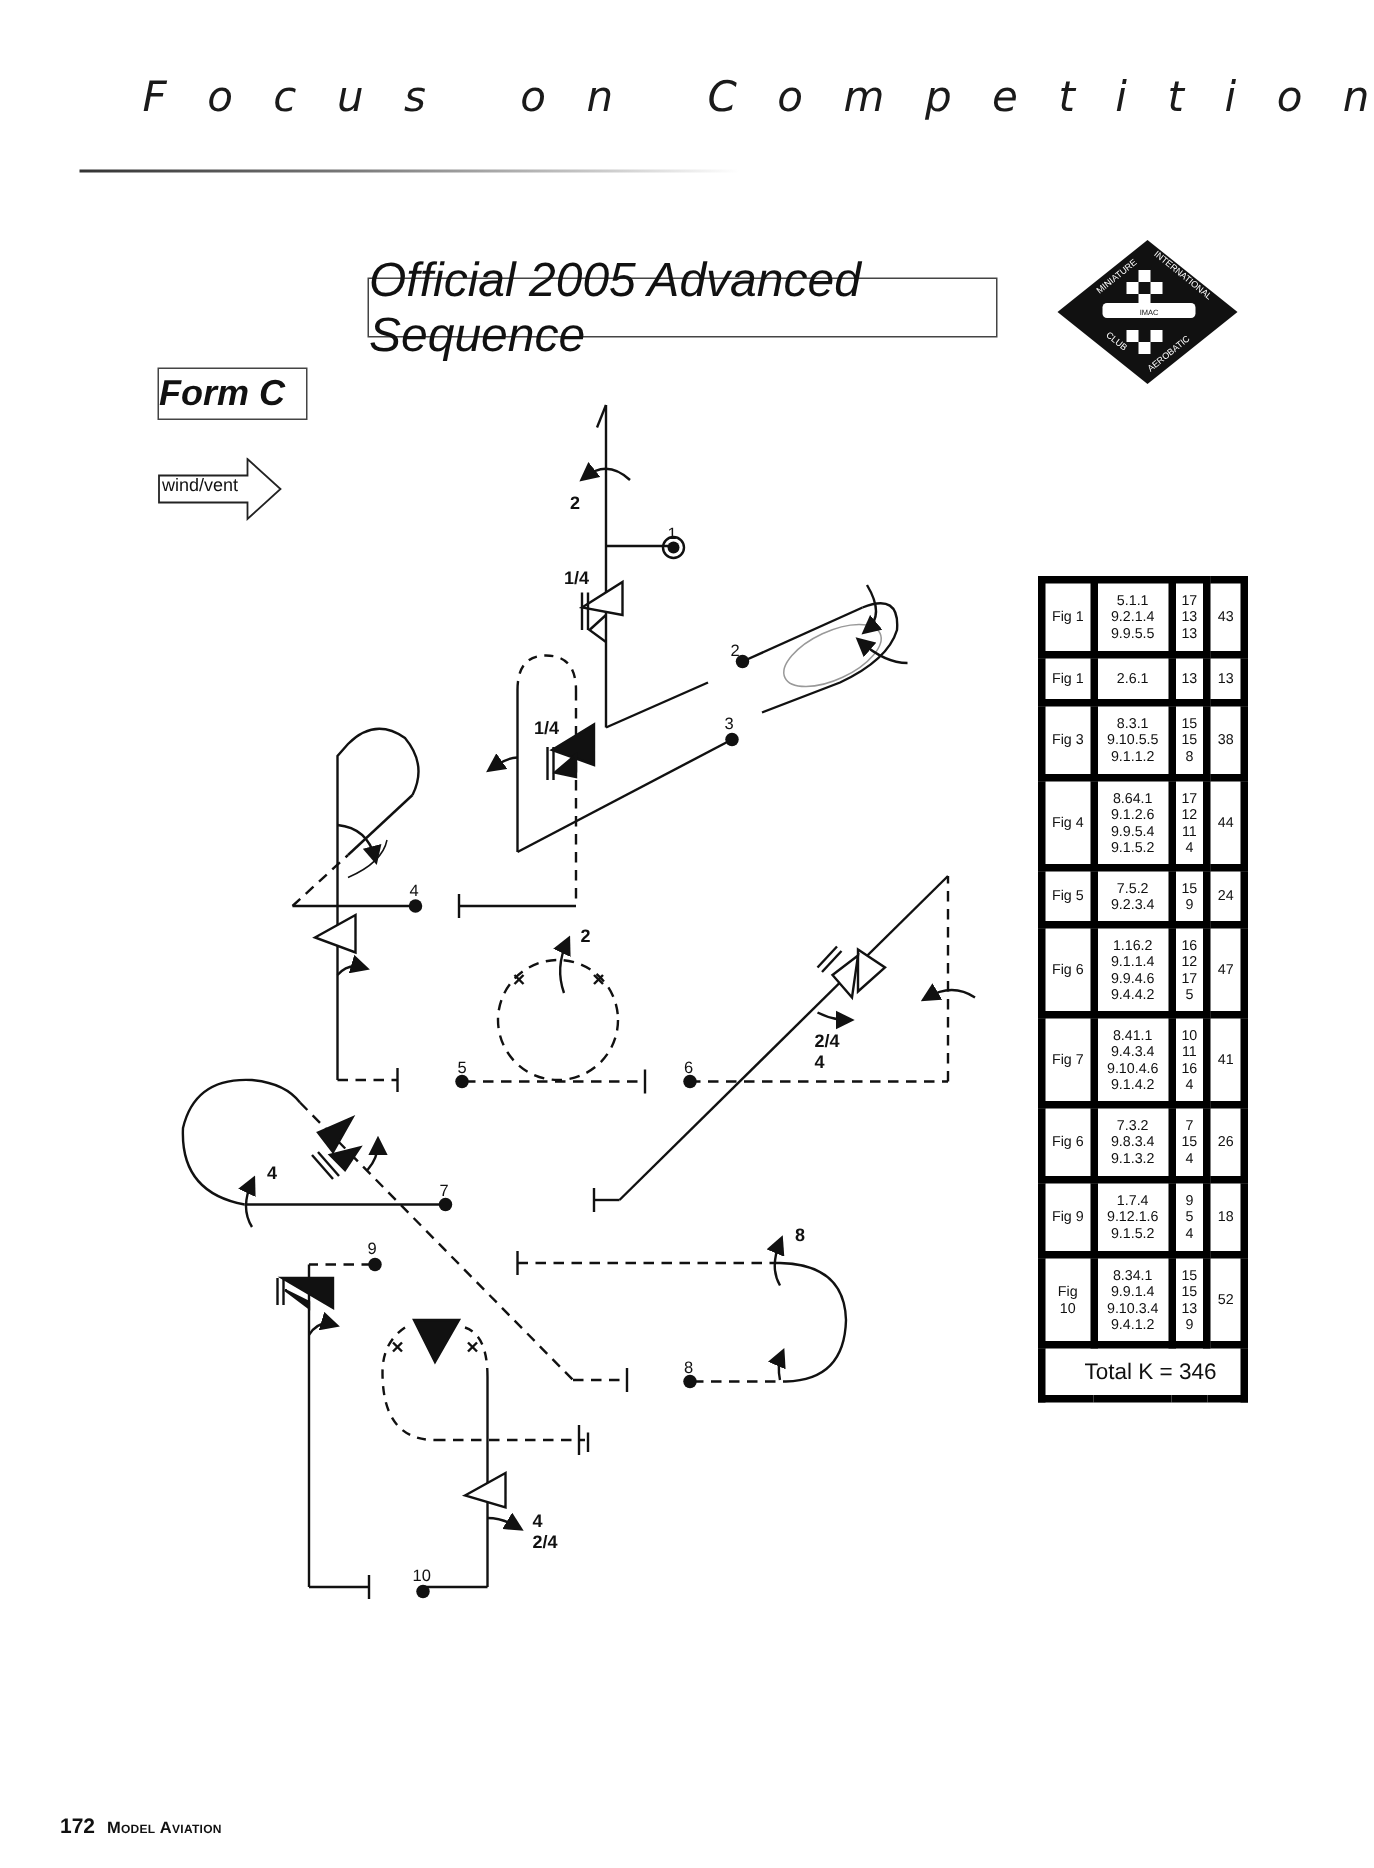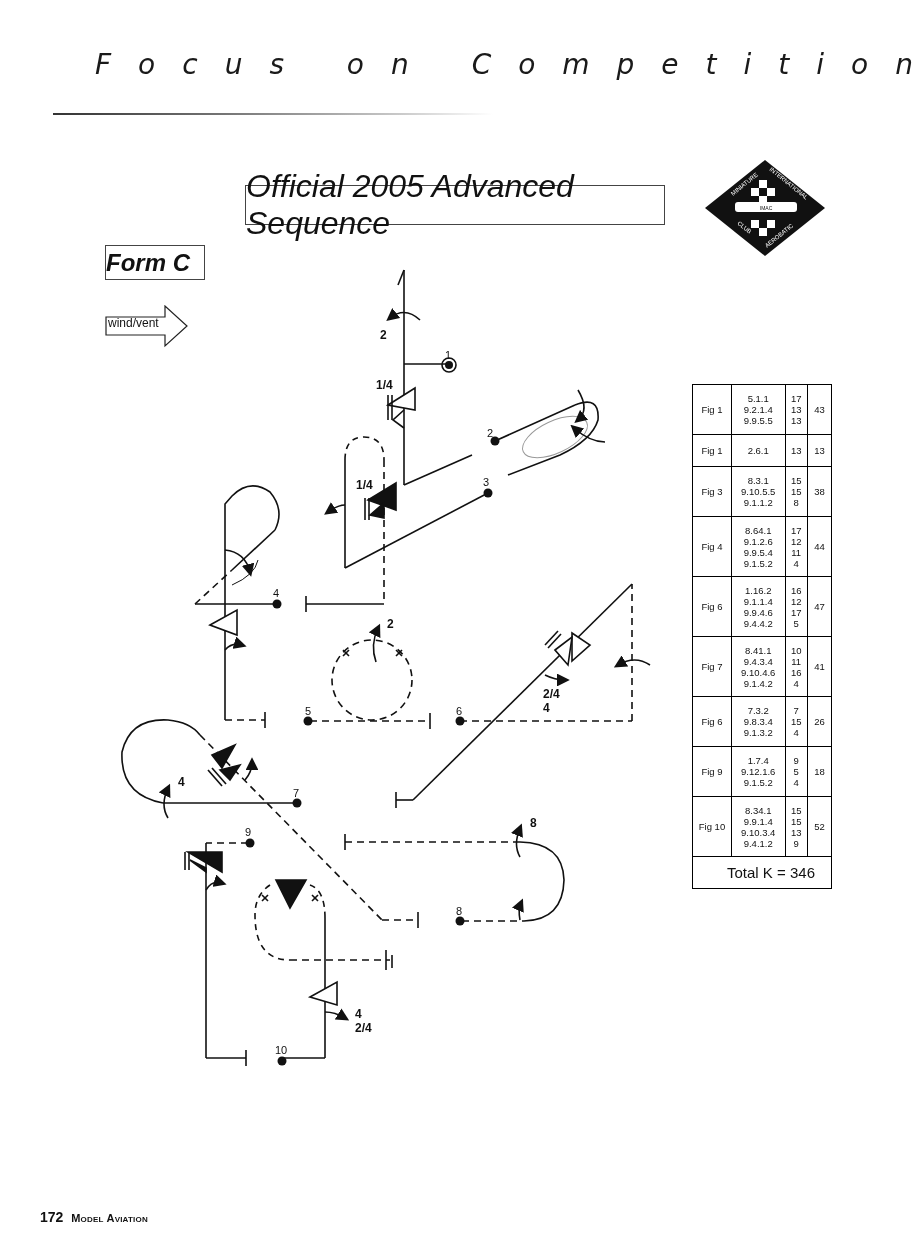--- a/index.html
+++ b/index.html
@@ -6,21 +6,21 @@
   body{width:916px;height:1245px;position:relative;overflow:hidden;font-family:"Liberation Sans",sans-serif;color:#111;}
   .header-title{position:absolute;left:95px;top:48px;font-family:"DejaVu Sans",sans-serif;font-style:italic;font-size:28px;letter-spacing:27px;color:#1a1a1a;white-space:nowrap;}
   .header-rule{position:absolute;left:53px;top:113px;width:438px;height:2px;background:linear-gradient(to right,#333 0%,#777 40%,#ccc 80%,#fff 100%);width:440px;}
   .seq-title{position:absolute;left:245px;top:185px;width:420px;height:40px;border:1.5px solid #444;box-sizing:border-box;display:flex;align-items:center;justify-content:center;font-weight:normal;font-style:italic;font-size:32px;}
   .form-label{position:absolute;left:105px;top:245px;width:100px;height:35px;border:1.5px solid #444;box-sizing:border-box;display:flex;align-items:center;justify-content:flex-start;font-weight:bold;font-style:italic;font-size:24px;}
   .wind{position:absolute;left:105px;top:305px;}
   .wind-label{position:absolute;left:108px;top:316px;font-size:12px;}
   .logo{position:absolute;left:703px;top:158px;}
   .diagram{position:absolute;left:0;top:0;}
   table.ktable{position:absolute;left:692px;top:384px;border-collapse:collapse;font-size:9.5px;width:140px;}
-  table.ktable td{border:1px solid #000000;text-align:center;vertical-align:middle;padding:3px 2px;line-height:11px;margin-left:44px;}
+  table.ktable td{border:5px solid #000000;text-align:center;vertical-align:middle;padding:3px 2px;line-height:11px;margin-left:44px;}
   table.ktable td.fig{width:36px;}
   table.ktable td.cat{width:50px;}
   table.ktable td.k{width:18px;}
   table.ktable td.tot{width:20px;}
   table.ktable td.total{font-size:15px;padding:10px 16px;text-align:right;}
   .footer{position:absolute;left:40px;top:1209px;font-size:14px;font-weight:bold;}
   .footer .mag{font-size:11px;font-variant:small-caps;margin-left:4px;letter-spacing:0.2px;}
   .fig-num{font-size:11px;font-family:"Liberation Sans",sans-serif;}
   .fig-lbl{font-size:12px;font-weight:bold;font-family:"Liberation Sans",sans-serif;}
 </style>
@@ -283,20 +283,32 @@
           <div>9.1.5.2</div>
         </td>
         <td class="k">
           <div>17</div>
           <div>12</div>
           <div>11</div>
           <div>4</div>
         </td>
         <td class="tot">44</td>
       </tr>
+      <tr style="height: 38px;">
+        <td class="fig">Fig 5</td>
+        <td class="cat">
+          <div>7.5.2</div>
+          <div>9.2.3.4</div>
+        </td>
+        <td class="k">
+          <div>15</div>
+          <div>9</div>
+        </td>
+        <td class="tot">24</td>
+      </tr>
       <tr style="height: 60px;">
         <td class="fig">Fig 6</td>
         <td class="cat">
           <div>1.16.2</div>
           <div>9.1.1.4</div>
           <div>9.9.4.6</div>
           <div>9.4.4.2</div>
         </td>
         <td class="k">
           <div>16</div>

